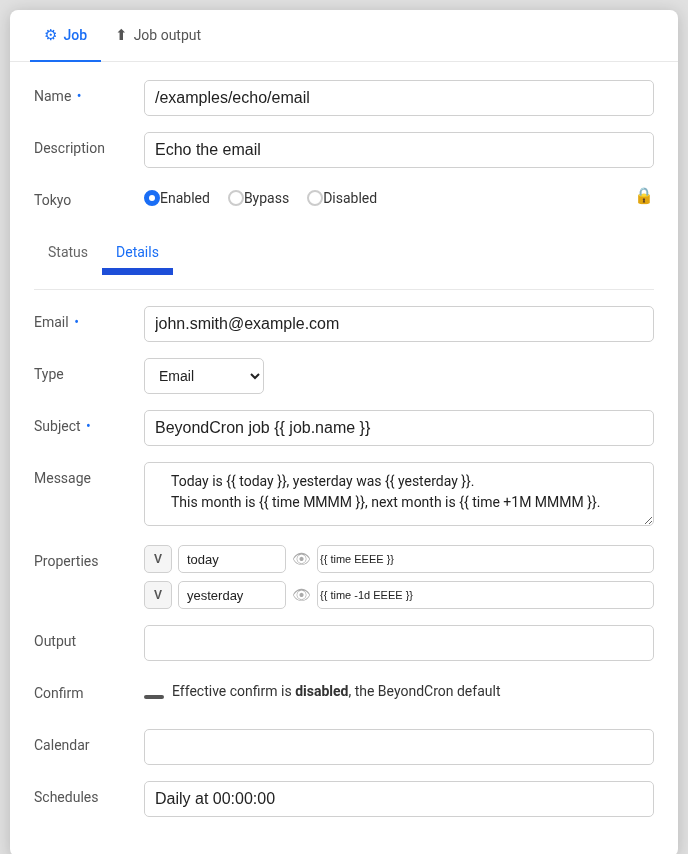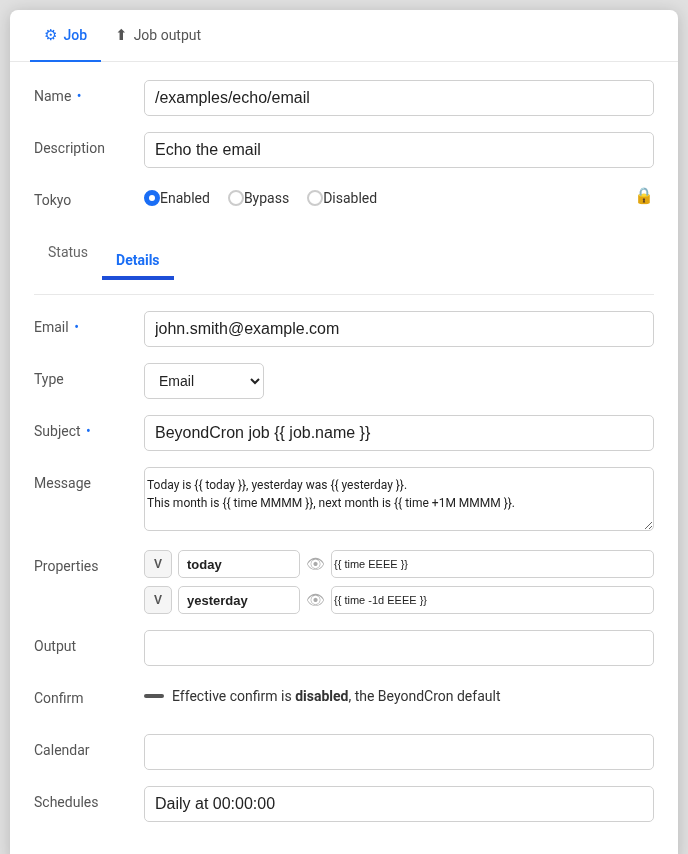--- a/index.html
+++ b/index.html
@@ -134,41 +134,40 @@
     .sub-tab {
       padding: 8px 14px;
       font-size: 14px;
       cursor: pointer;
       color: #666;
       border-bottom: 2px solid transparent;
       margin-bottom: -1px;
     }
     .sub-tab.active {
       color: #1a6ef5;
-      border-bottom: 4px solid #1d4ed8;
-      font-weight: 700;
-      margin-top: 8px;
+      border-bottom: 7px solid #1d4ed8;
+      font-weight: 400;
     }
     .type-select {
       height: 36px;
       border: 1px solid #d0d0d0;
       border-radius: 5px;
       padding: 0 10px;
       font-size: 14px;
       color: #222;
       background: #fff;
       width: 120px;
       outline: none;
     }
     .textarea-input {
       width: 100%;
       border: 1px solid #d0d0d0;
       border-radius: 5px;
-      padding: 8px 2px;
-      font-size: 12px;
+      padding: 8px 26px;
+      font-size: 14px;
       color: #222;
       outline: none;
       background: #fff;
       resize: vertical;
       min-height: 64px;
       line-height: 1.5;
       font-family: inherit;
     }
     .properties-block {
       flex: 1;
@@ -190,48 +189,47 @@
       font-size: 12px;
       font-weight: 600;
       color: #555;
       cursor: pointer;
       display: flex;
       align-items: center;
       justify-content: center;
       flex-shrink: 0;
     }
     .prop-name-input {
-      width: 122px;
+      width: 108px;
       height: 28px;
       border: 1px solid #d0d0d0;
       border-radius: 5px;
       padding: 0 8px;
       font-size: 13px;
       color: #222;
       outline: none;
-      font-weight: bold;
     }
     .prop-eye-icon {
       color: #aaa;
       font-size: 15px;
       flex-shrink: 0;
     }
     .prop-value-input {
       flex: 1;
       height: 28px;
       border: 1px solid #d0d0d0;
       border-radius: 5px;
       padding: 0 2px;
       font-size: 11px;
       color: #222;
       outline: none;
     }
     .confirm-row-content {
       display: flex;
-      align-items: center;
+      align-items: flex-end;
       gap: 8px;
       padding-top: 6px;
     }
     .confirm-dash {
       width: 20px;
       height: 4px;
       background: #555;
       border-radius: 2px;
       flex-shrink: 0;
       display: inline-block;

